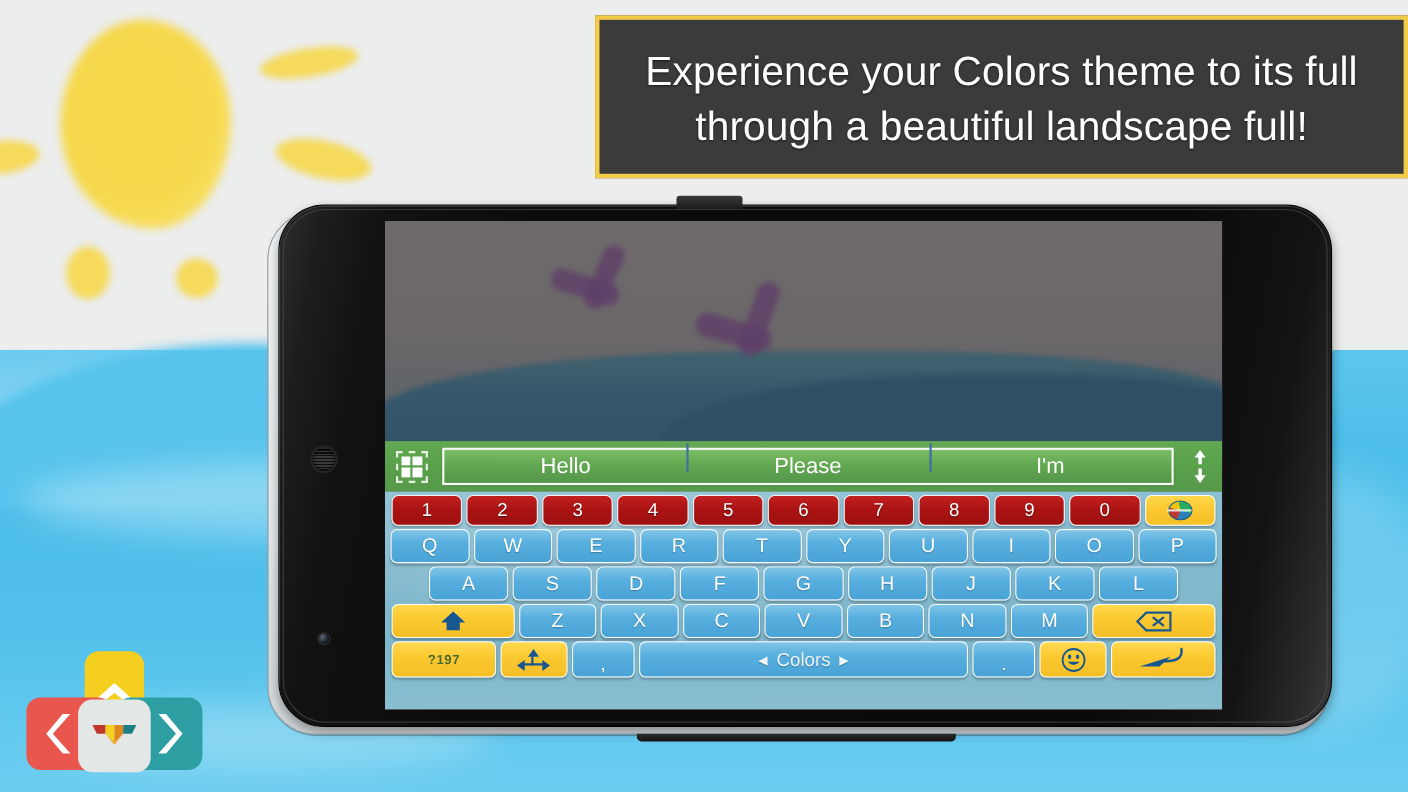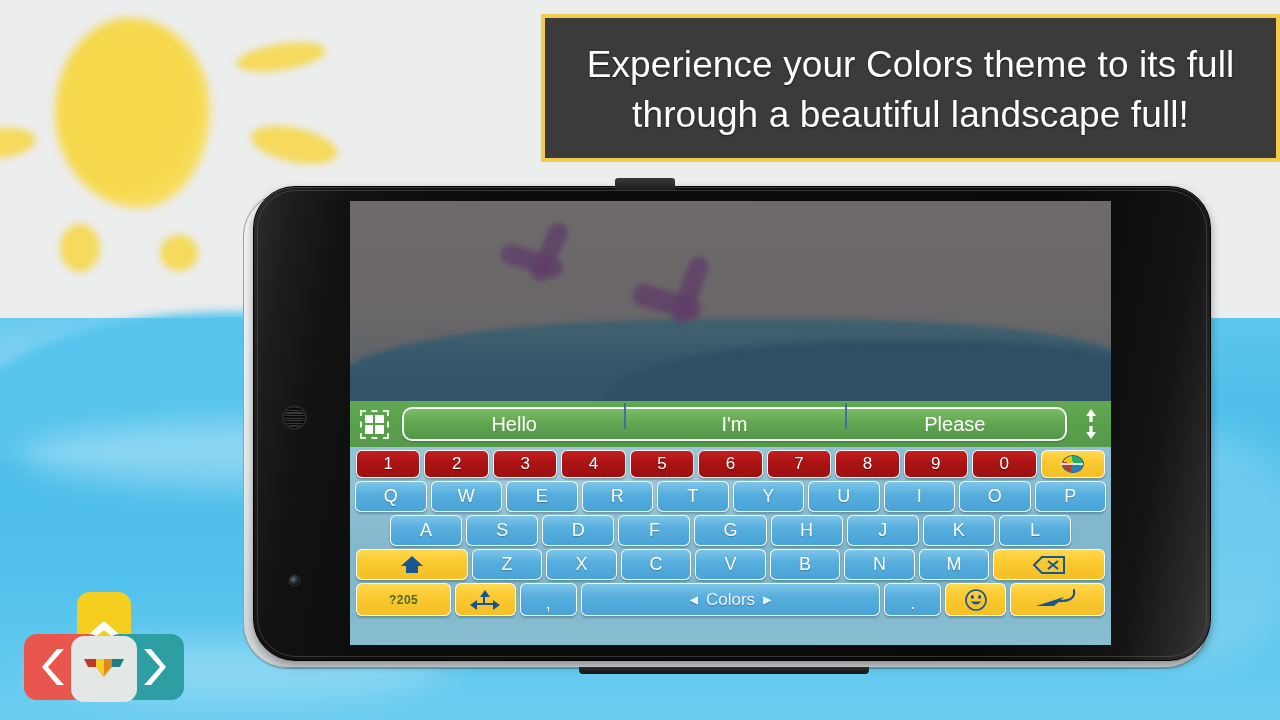--- a/index.html
+++ b/index.html
@@ -243,21 +243,21 @@
     box-sizing: border-box;
   }
   .grid-icon i { background: #ffffff; display:block; }
 
   .sugg-strip {
     flex: 1;
     height: 34px;
     margin: 16px 4px;
     background: linear-gradient(180deg, #7cbd66 0%, #62a751 45%, #54964a 100%);
     border: 2px solid rgba(255,255,255,.92);
-    border-radius: 10px;
+    border-radius: 0;
     display: flex;
     align-items: center;
     box-sizing: border-box;
     box-shadow: 0 1px 2px rgba(0,0,0,.25);
   }
   .sugg {
     flex: 1;
     text-align: center;
     color: #ffffff;
     font-size: 20px;
@@ -423,22 +423,22 @@
       <div class="grid-icon-wrap">
         <div class="grid-icon">
           <i></i>
             <i></i>
             <i></i>
             <i></i>
         </div>
       </div>
       <div class="sugg-strip">
         <div class="sugg">Hello</div>
+        <div class="sugg">Please</div>
         <div class="sugg">I'm</div>
-        <div class="sugg">Please</div>
       </div>
       <div class="updown">
         <svg width="16" height="32" viewBox="0 0 16 32">
           <path d="M8 1 L13 8 L9.6 8 L9.6 14 L6.4 14 L6.4 8 L3 8 Z" fill="#fff"></path>
           <path d="M8 31 L3 24 L6.4 24 L6.4 18 L9.6 18 L9.6 24 L13 24 Z" fill="#fff"></path>
         </svg>
       </div>
     </div>
 
     <div class="keyboard">
@@ -500,21 +500,21 @@
         <div class="key key-yellow kw-15">
           <svg width="34" height="20" viewBox="0 0 34 20">
             <path d="M10 2 L32 2 L32 18 L10 18 L2 10 Z" fill="none" stroke="#17568f" stroke-width="2"></path>
             <path d="M16 6 L26 14 M26 6 L16 14" stroke="#17568f" stroke-width="2"></path>
           </svg>
         </div>
       </div>
 
       <div class="krow row5">
         <div class="key key-yellow kw-15">
-          <span class="k123">?205</span>
+          <span class="k123">?197</span>
         </div>
         <div class="key key-yellow">
           <svg width="32" height="22" viewBox="0 0 32 22">
             <path d="M16 1 L21 8 L11 8 Z" fill="#17568f"></path>
             <path d="M1 16 L8 11 L8 21 Z" fill="#17568f"></path>
             <path d="M31 16 L24 11 L24 21 Z" fill="#17568f"></path>
             <path d="M6 15 L26 15" stroke="#17568f" stroke-width="2"></path>
             <path d="M15 5 L15 16" stroke="#17568f" stroke-width="2"></path>
           </svg>
         </div>

